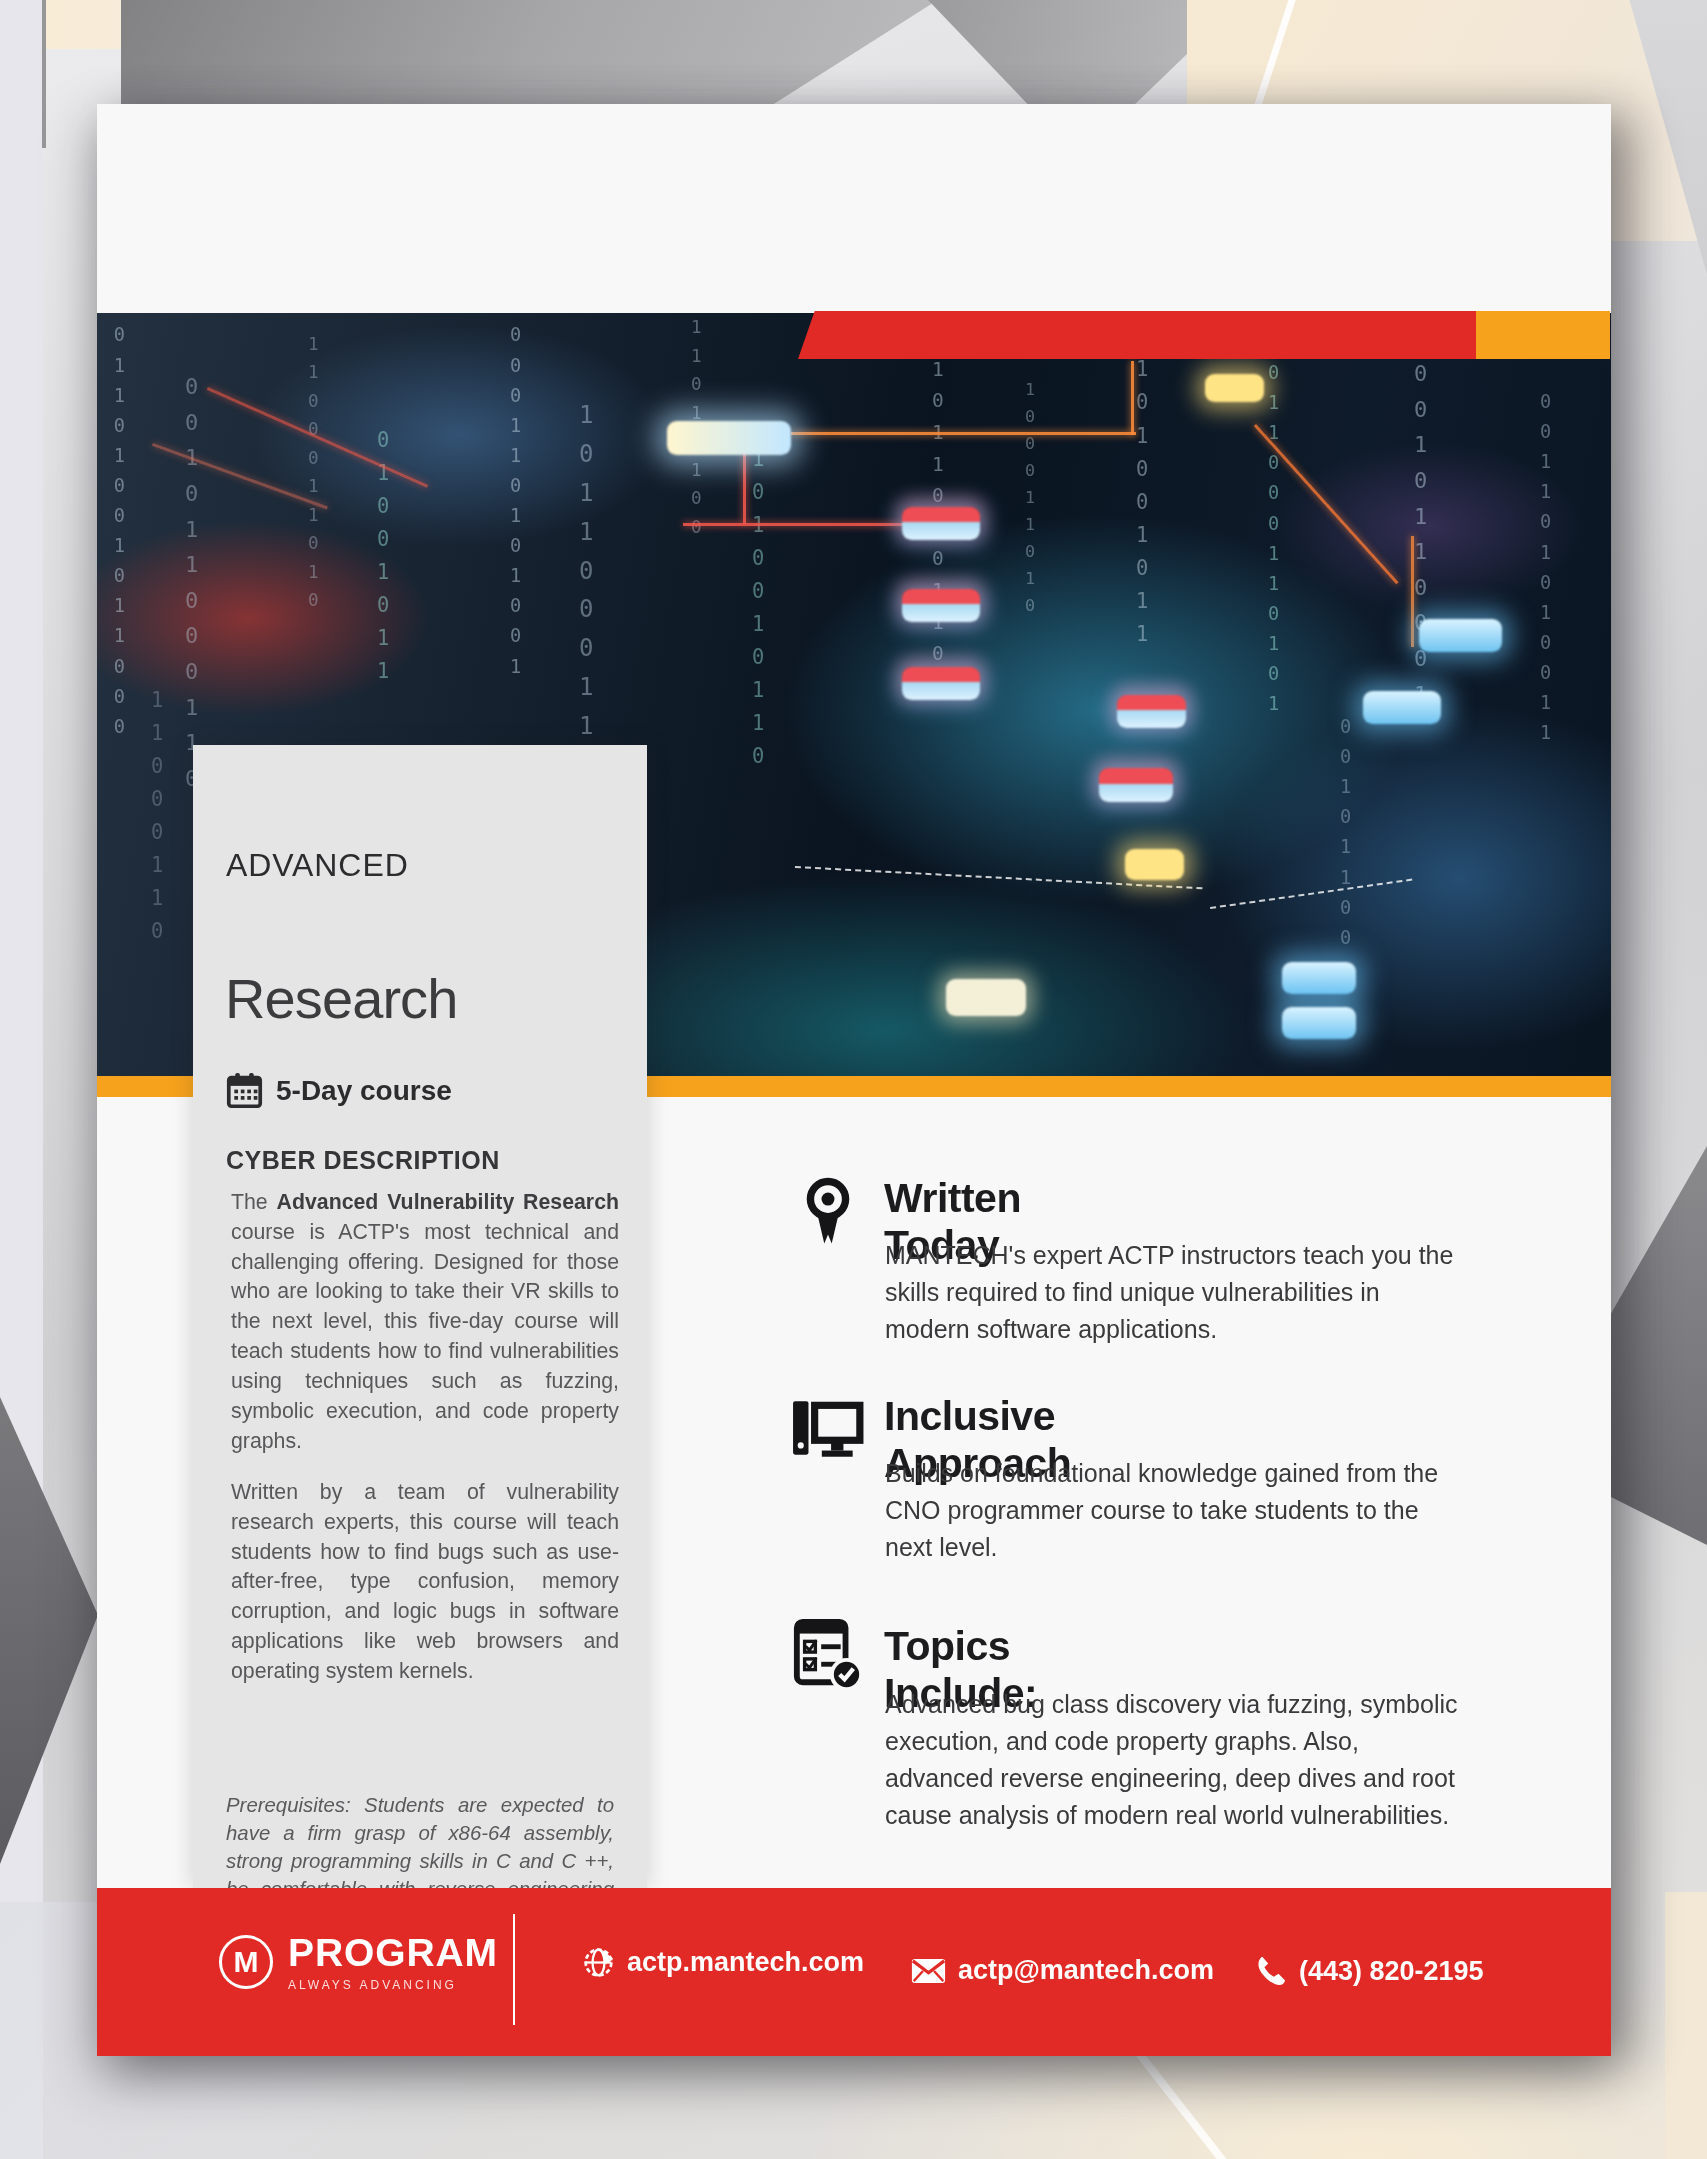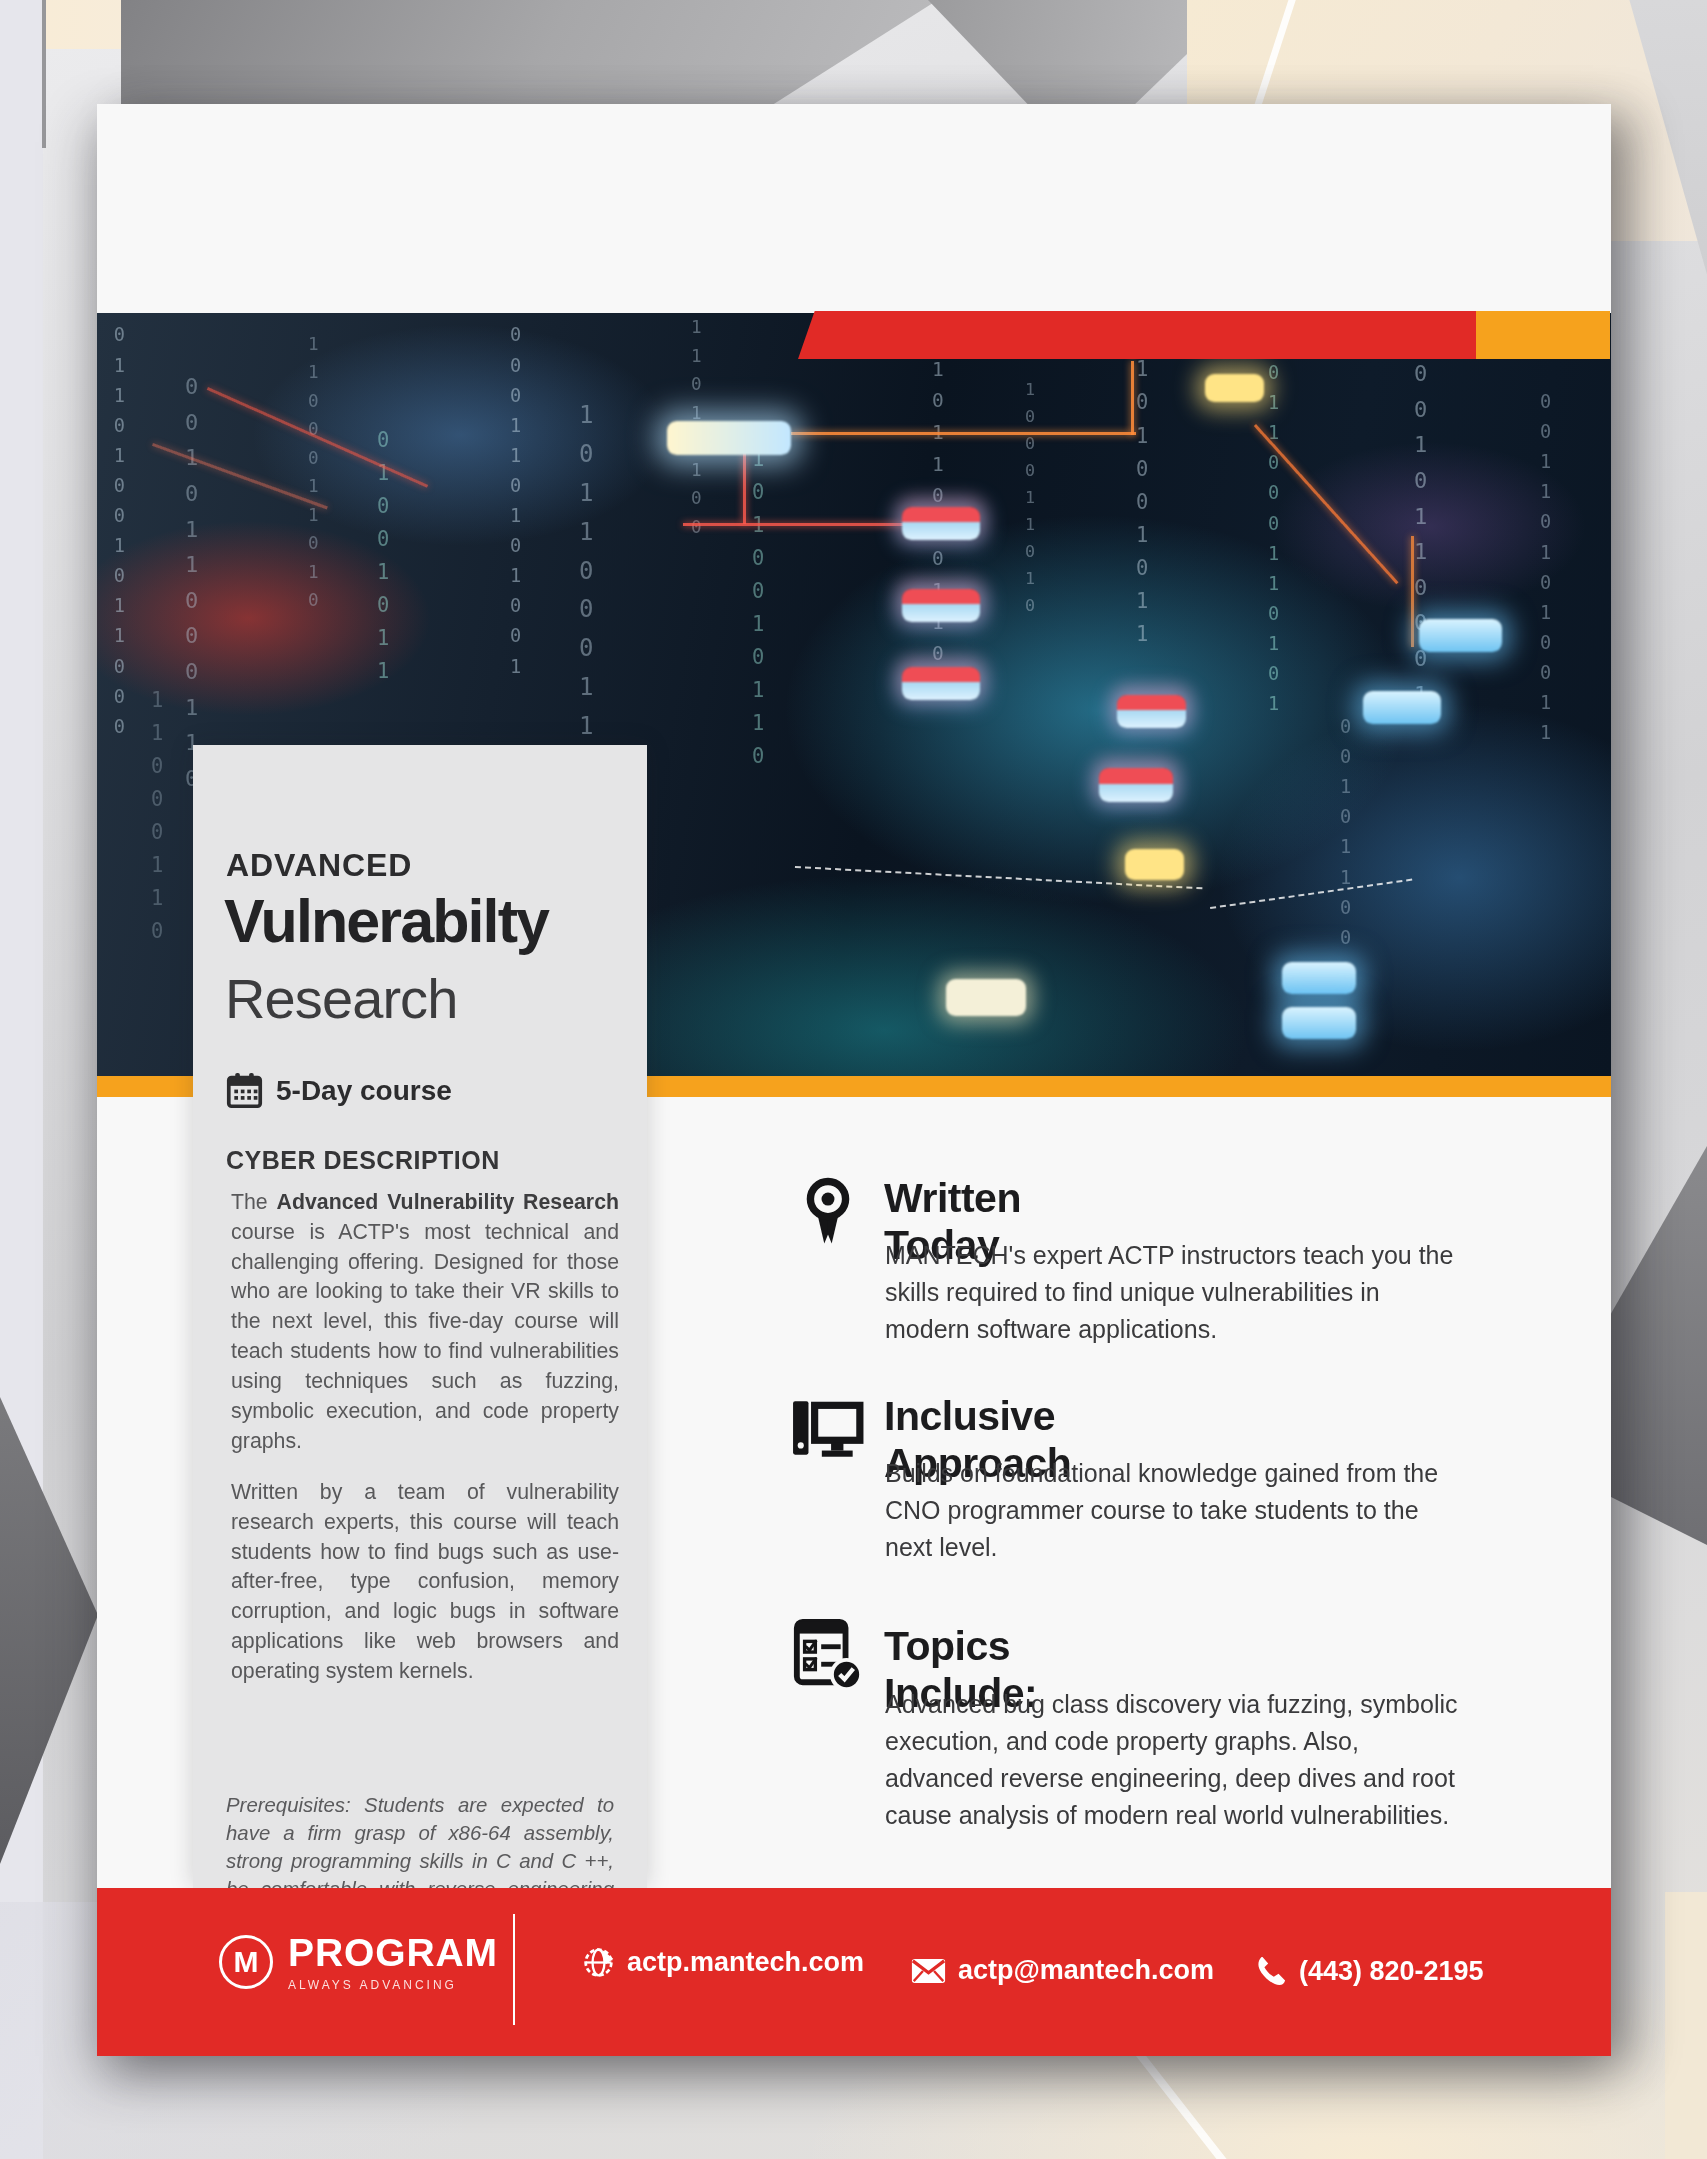--- a/index.html
+++ b/index.html
@@ -66,21 +66,21 @@
   .pill.pale { background:#f4f0d8; box-shadow:0 0 20.4px 7.4px rgba(242,232,186,.55); }
   .pill.label { background:linear-gradient(90deg,#fff6cf,#c2e7ff); box-shadow:0 0 28px 11px rgba(180,225,255,.6); }
   .hline { position:absolute; height:2.8px; transform-origin:0 0; }
   .hline.dash { height:0; background:none !important; border-top:2.8px dashed rgba(255,255,255,.8); }
 
   .orange-strip { position:absolute; left:0; top:972px; width:1514px; height:21.3px; background:#f6a21d; z-index:2; }
 
   
   .panel { position:absolute; left:96px; top:641px; width:454px; height:1143px; background:#e5e5e6;
     box-shadow:0 0 22px rgba(30,30,35,.18); z-index:3; padding:0 33px; }
-  .panel-eyebrow { position:absolute; left:33px; top:102px; font-size:32px; font-weight:bold; letter-spacing:0.9px; color:#2c2c2e; }
+  .panel-eyebrow { position:absolute; left:33px; top:102px; font-size:32px; font-weight:normal; letter-spacing:0.9px; color:#2c2c2e; }
   .panel-title { position:absolute; left:31px; top:141px; font-size:61px; font-weight:bold; letter-spacing:-1.9px; color:#232325; }
   .panel-subtitle { position:absolute; left:32px; top:221px; font-size:56px; font-weight:normal; letter-spacing:-0.9px; color:#3c3c3e; }
   .duration-row { position:absolute; left:33px; top:327px; display:flex; align-items:center; gap:13px; }
   .duration-text { font-size:28px; font-weight:bold; color:#2c2c2e; }
   .desc-heading { position:absolute; left:33px; top:401px; font-size:25px; font-weight:bold; letter-spacing:0.5px; color:#353537; }
   .panel-p { position:absolute; left:38px; width:388px; font-size:21.3px; line-height:1.4; text-align:justify; color:#58585a; }
   .p1 { top:443px; }
   .p1 b { color:#3d3d3f; }
   .p2 { top:733px; }
   .prereq { position:absolute; left:33px; top:1046px; width:388px; font-size:20.4px; line-height:1.38; text-align:justify; font-style:italic; color:#5a5a5c; }
@@ -319,21 +319,20 @@
           <div class="pill pale" style="left: 849px; top: 666px; width: 80px; height: 37px;"></div>
         </div>
     </div>
 
     <div class="topbar-red"></div>
     <div class="topbar-orange"></div>
     <div class="orange-strip"></div>
 
     <div class="panel">
       <div class="panel-eyebrow">ADVANCED</div>
-      <div class="panel-title">Vulnerabilty</div>
       <div class="panel-subtitle">Research</div>
 
       <div class="duration-row">
         <svg width="37" height="37" viewBox="0 0 40 40">
           <rect x="3" y="6" width="34" height="31" rx="3" fill="none" stroke="#2c2c2e" stroke-width="4"></rect>
           <rect x="3" y="6" width="34" height="9" fill="#2c2c2e"></rect>
           <rect x="10" y="1" width="5" height="8" rx="2" fill="#2c2c2e"></rect>
           <rect x="25" y="1" width="5" height="8" rx="2" fill="#2c2c2e"></rect>
           <g fill="#2c2c2e">
             <rect x="9" y="19" width="4" height="4"></rect>

